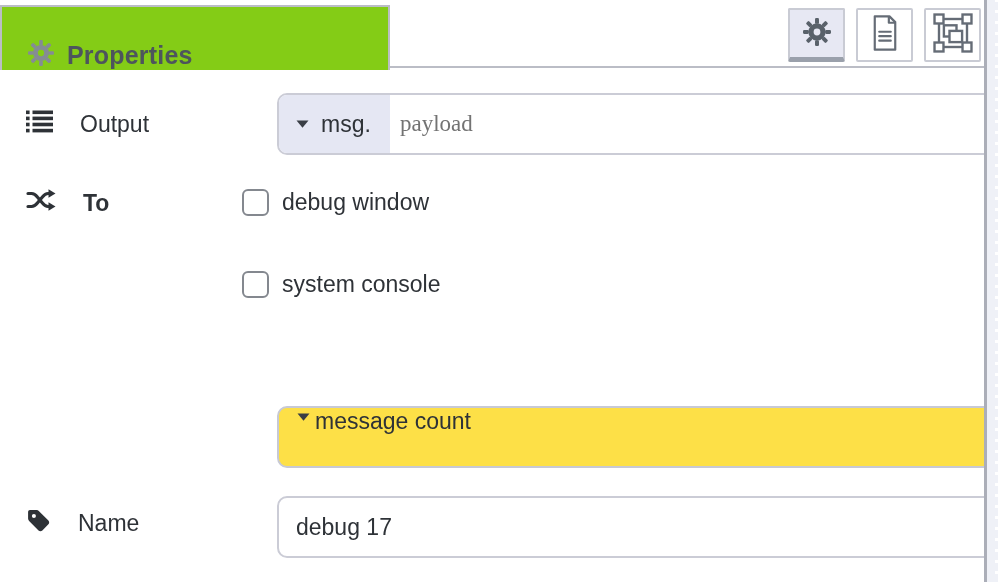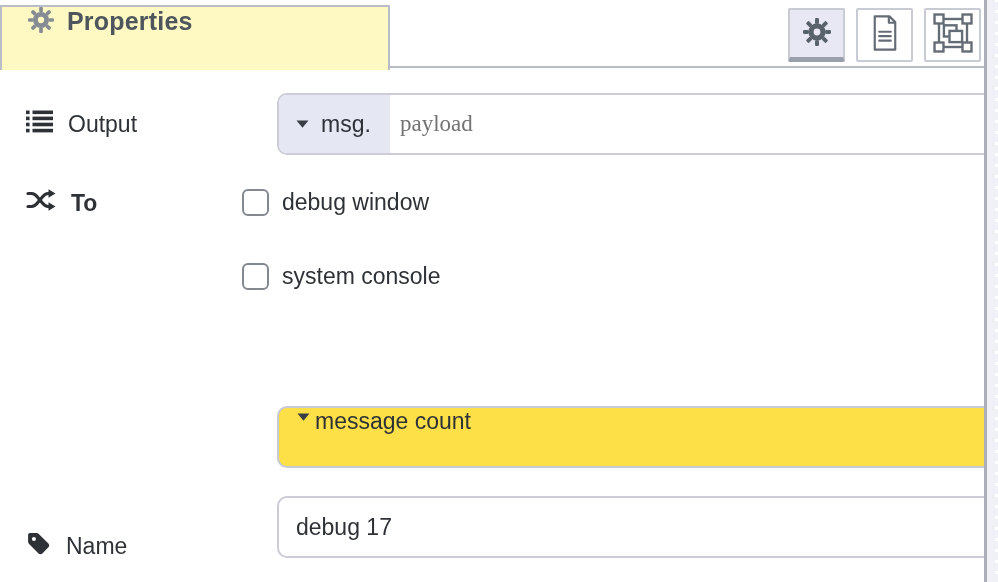--- a/index.html
+++ b/index.html
@@ -4,56 +4,56 @@
 <style>
   * { margin:0; padding:0; box-sizing:border-box; }
   html,body { width:998px; height:582px; background:#fff;
     font-family:"Liberation Sans","DejaVu Sans",sans-serif; overflow:hidden; }
   .stage { position:relative; width:998px; height:582px; background:#fff; }
 
   
   .tabbar { position:absolute; top:5px; left:0; width:986px; height:63px;
     border-bottom:2px solid #bbbdc6; }
   .tab { position:absolute; top:0; left:0; width:390px; height:65px;
-    background:#fef9c3; border:2px solid #bbbdc6; border-bottom:none;
-    display:flex; align-items:flex-start; gap:13px; padding-left:26px; z-index:2; }
+    background:#84cc16; border:2px solid #bbbdc6; border-bottom:none;
+    display:flex; align-items:flex-end; gap:13px; padding-left:26px; z-index:2; }
   .tab-label { font-size:25px; font-weight:bold; color:#4d555d; letter-spacing:.2px; }
 
   .toolbar { position:absolute; top:8px; left:788px; display:flex; gap:11px; z-index:3; }
   .tool-btn { width:57px; height:54px; background:#fff; border:2px solid #c9cbd4;
     border-radius:2px; display:flex; align-items:center; justify-content:center; cursor:pointer; }
   .tool-btn.active { background:#e7e8f3; border-bottom:5px solid #9aa0ab; }
 
   
   .right-border { position:absolute; left:984px; top:0; width:3px; height:582px; background:#abaeb8; }
   .workspace-strip { position:absolute; left:987px; top:0; width:11px; height:582px;
     background-color:#eff1f7;
     background-image:radial-gradient(circle, #ffffff 1.6px, transparent 1.9px);
     background-size:11px 11px; background-position:4px 6px; }
 
   
-  .row-label { position:absolute; left:26px; display:flex; align-items:center; gap:15px;
+  .row-label { position:absolute; left:26px; display:flex; align-items:center; gap:27px;
     color:#2e3237; font-size:23px; }
   .lbl-output { top:93px; height:62px; }
   .lbl-to     { top:189px; height:28px;font-weight:bold; }
-  .lbl-name   { top:515px; height:62px; }
+  .lbl-name   { top:492px; height:62px; }
 
   .field { position:absolute; left:233px; width:744px; border:2px solid #cbccd6;
     border-radius:10px; background:#fff;margin-left:44px; }
 
   .typedinput { top:93px; height:62px; display:flex; overflow:hidden; }
   .ti-button { width:111px; background:#e5e7f3; display:flex; align-items:center;
     gap:11px; padding-left:16px; cursor:pointer; flex:none; }
   .ti-type { font-size:23px; color:#2e3237; }
   .ti-input { flex:1; border:none; outline:none; font-size:23px; color:#737373;
     padding-left:10px; font-family:Liberation Serif, serif; background:#fff; }
 
   .cb-row { position:absolute; left:242px; display:flex; align-items:flex-start; gap:13px; }
   .cb-row-1 { top:189px; height:28px; }
-  .cb-row-2 { top:263px; height:28px; }
+  .cb-row-2 { top:271px; height:28px; }
   .cb-row-3 { top:337px; height:28px; }
   .checkbox { width:27px; height:27px; flex:none; background:#fff; border:2.5px solid #84888f;
     border-radius:6px; display:flex; align-items:center; justify-content:center; cursor:pointer; }
   .checkbox .check { display:none; }
   .checkbox.checked { background:#2d7bf7; border-color:#2d7bf7; }
   .checkbox.checked .check { display:block; }
   .cb-label { font-size:23px; color:#2e3237; }
 
   .select-field { top:406px; height:62px; background:#fde047; border-color:#c7c9d5;
     display:flex; gap:4px; padding-left:17px; cursor:pointer; }

